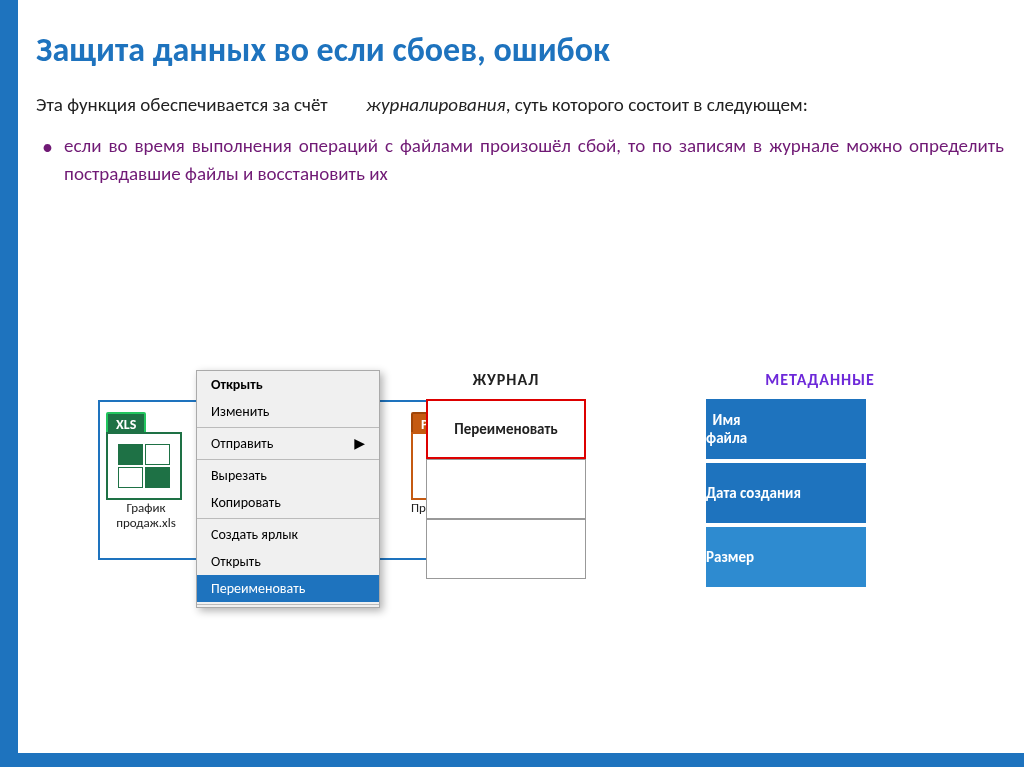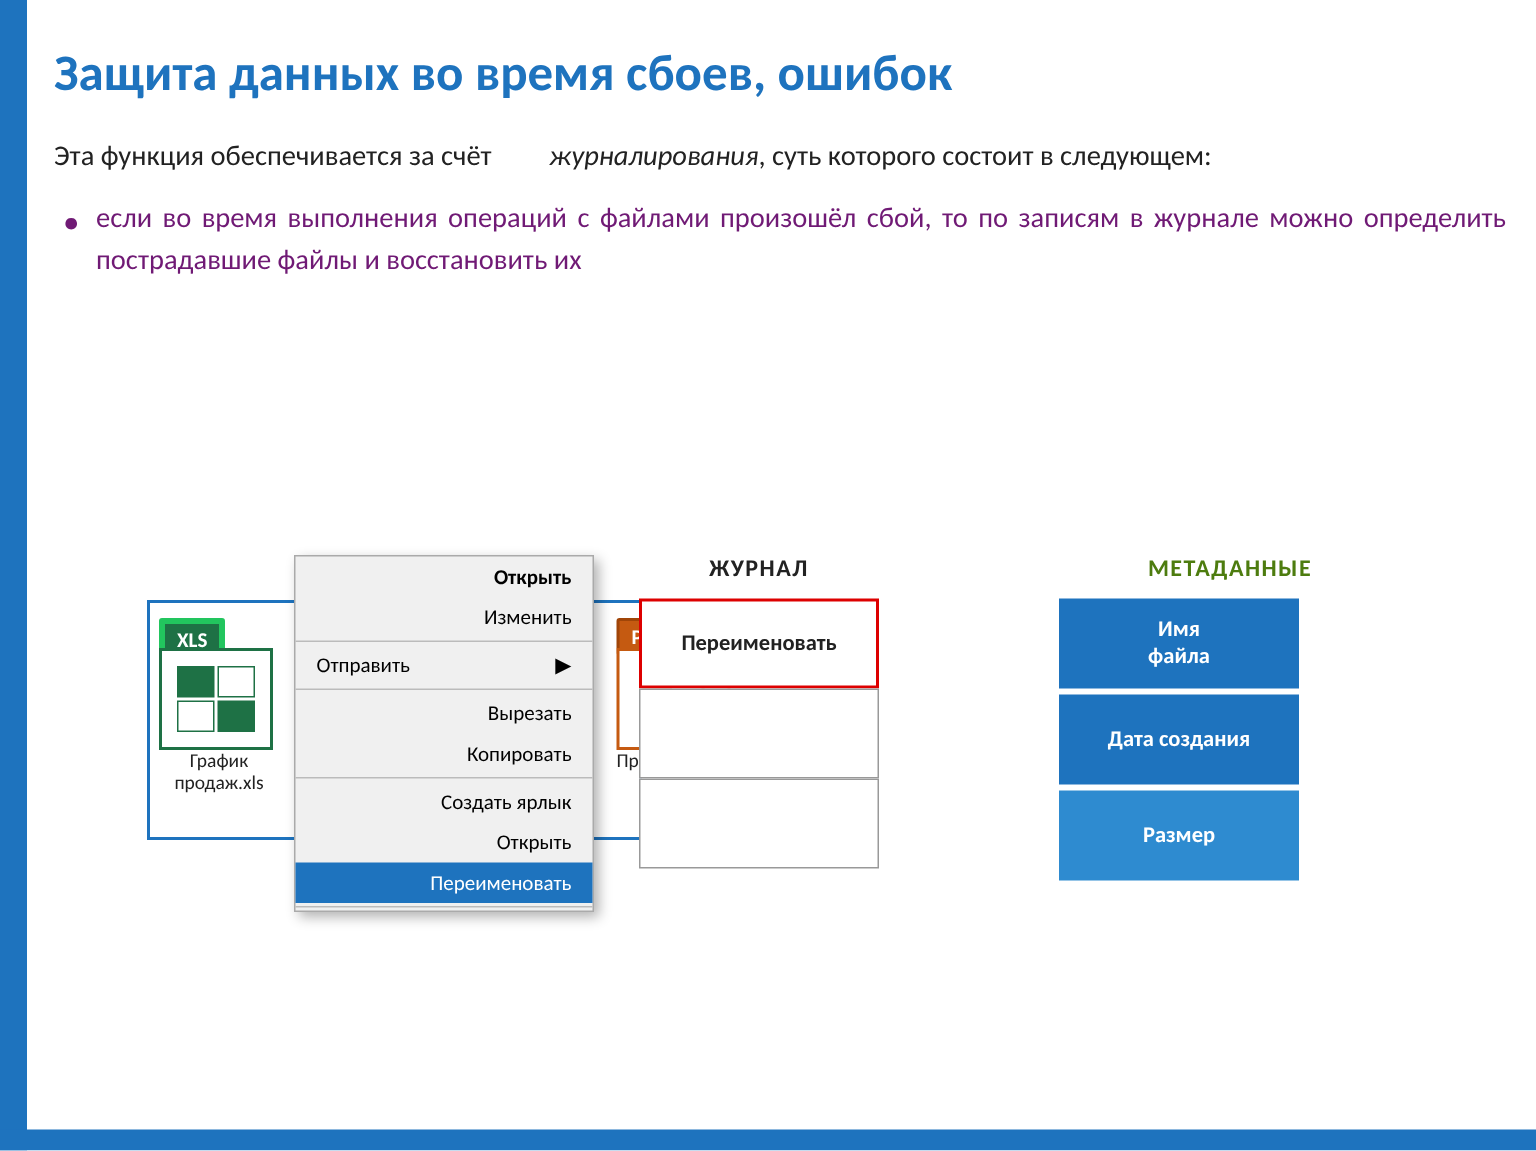--- a/index.html
+++ b/index.html
@@ -94,28 +94,27 @@
       top: 370px;
       right: 20px;
       bottom: 20px;
     }
 
     
     .context-menu {
       position: absolute;
       left: 160px;
       top: 0px;
-      width: 200px;
+      width: 184px;
       background: #f0f0f0;
       border: 1px solid #aaa;
       box-shadow: 3px 3px 8px rgba(0,0,0,0.3);
       font-size: 14px;
       color: #000;
       z-index: 10;
-      text-align: right;
     }
 
     .context-menu-item {
       padding: 5px 14px;
       cursor: default;
       white-space: nowrap;
     }
 
     .context-menu-item.bold {
       font-weight: bold;
@@ -160,21 +159,21 @@
     .xls-badge {
       position: absolute;
       top: 2px;
       left: 0;
       background: #1e7145;
       color: white;
       font-weight: bold;
       font-size: 14px;
       padding: 2px 8px;
       border-radius: 2px;
-      border: 4px solid #22c55e;
+      border: 2px solid #22c55e;
     }
 
     .xls-icon-body {
       position: absolute;
       top: 22px;
       left: 0;
       width: 76px;
       height: 68px;
       background: #fff;
       border: 2px solid #1e7145;
@@ -268,21 +267,21 @@
       font-weight: bold;
       color: #222;
       letter-spacing: 1px;
       width: 160px;
       text-align: center;
     }
 
     .metadata-title {
       font-size: 16px;
       font-weight: bold;
-      color: #4d7c0f;
+      color: #6d28d9;
       letter-spacing: 1px;
       width: 160px;
       text-align: center;
     }
 
     .journal-metadata-body {
       display: flex;
       gap: 40px;
     }
 
@@ -321,21 +320,21 @@
       flex-direction: column;
       gap: 4px;
     }
 
     .metadata-box {
       width: 160px;
       height: 60px;
       background: #1e73be;
       display: flex;
       align-items: center;
-      justify-content: center;
+      justify-content: flex-start;
       font-size: 15px;
       font-weight: bold;
       color: #fff;
       text-align: center;
       line-height: 1.2;
     }
 
     .metadata-box.lighter {
       background: #2e8bd0;
     }
@@ -403,21 +402,21 @@
 <body>
 
 <div class="slide">
 
   <div class="left-accent"></div>
 
   <div class="bottom-accent"></div>
 
   <div class="content">
 
-    <div class="title">Защита данных во время сбоев, ошибок</div>
+    <div class="title">Защита данных во если сбоев, ошибок</div>
 
     <div class="subtitle-text">
       <span>Эта функция обеспечивается за счёт </span><span class="italic">журналирования</span><span>, суть которого состоит в следующем:</span>
     </div>
 
     <div class="bullet-point">если во время выполнения операций с файлами произошёл сбой, то по записям в журнале можно определить пострадавшие файлы и восстановить их</div>
 
   </div>
 
   <div class="diagram-area">

